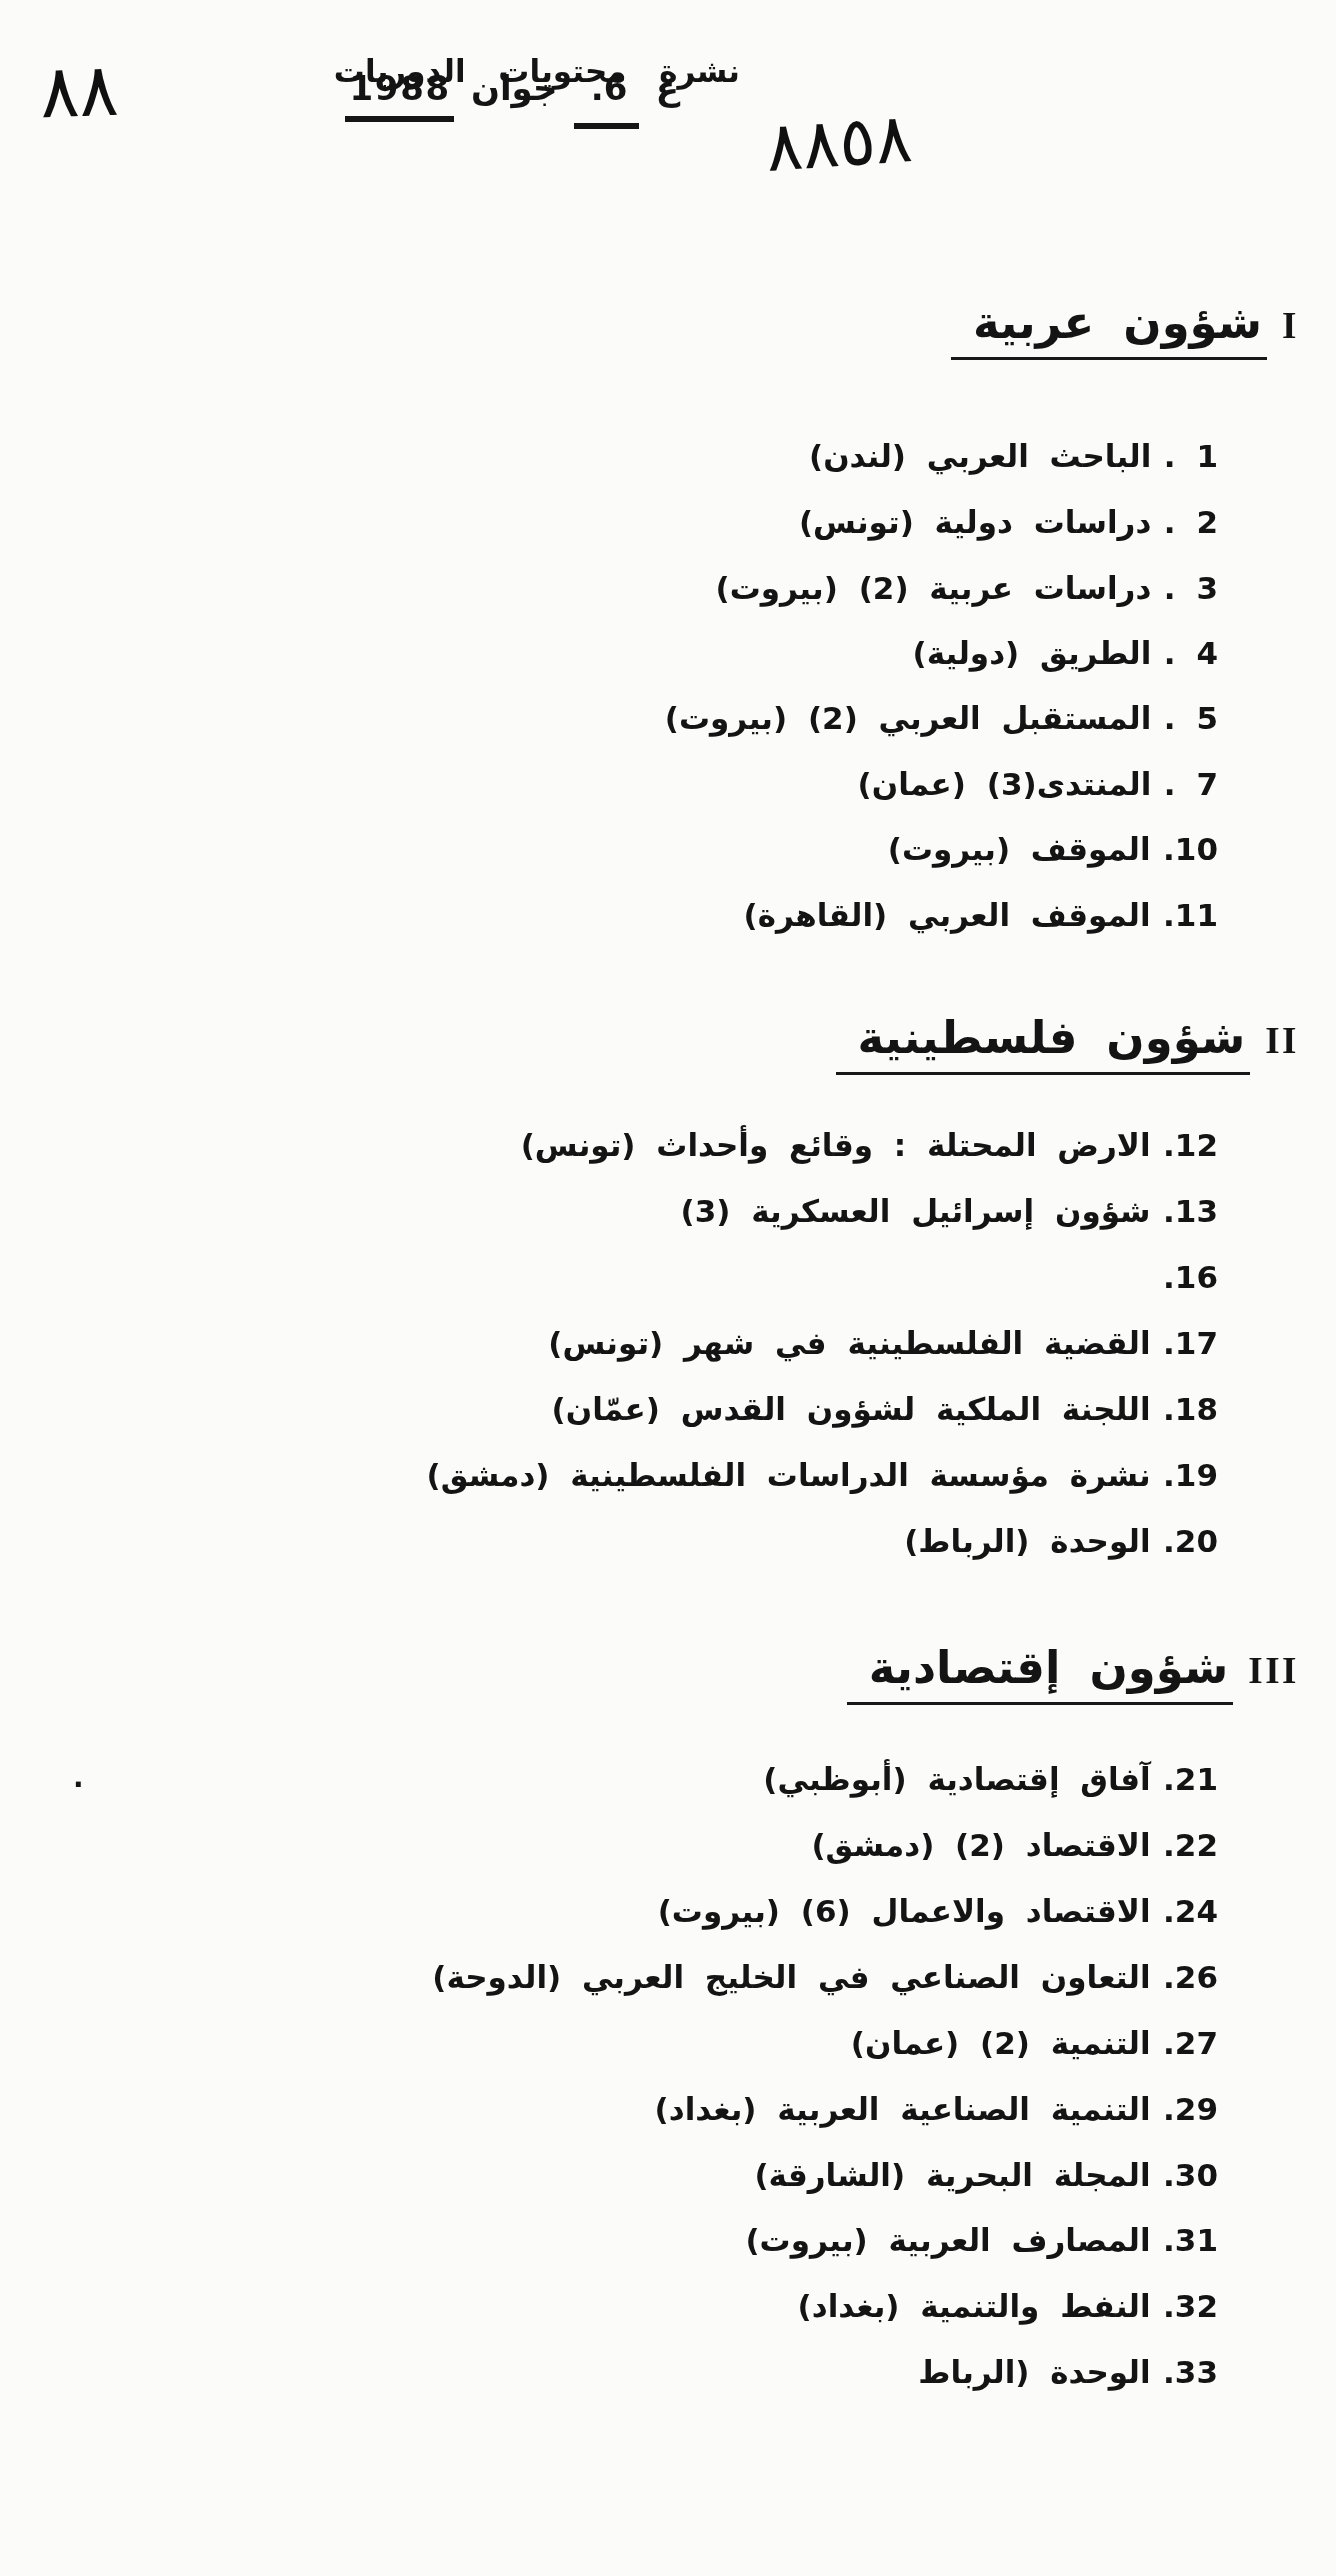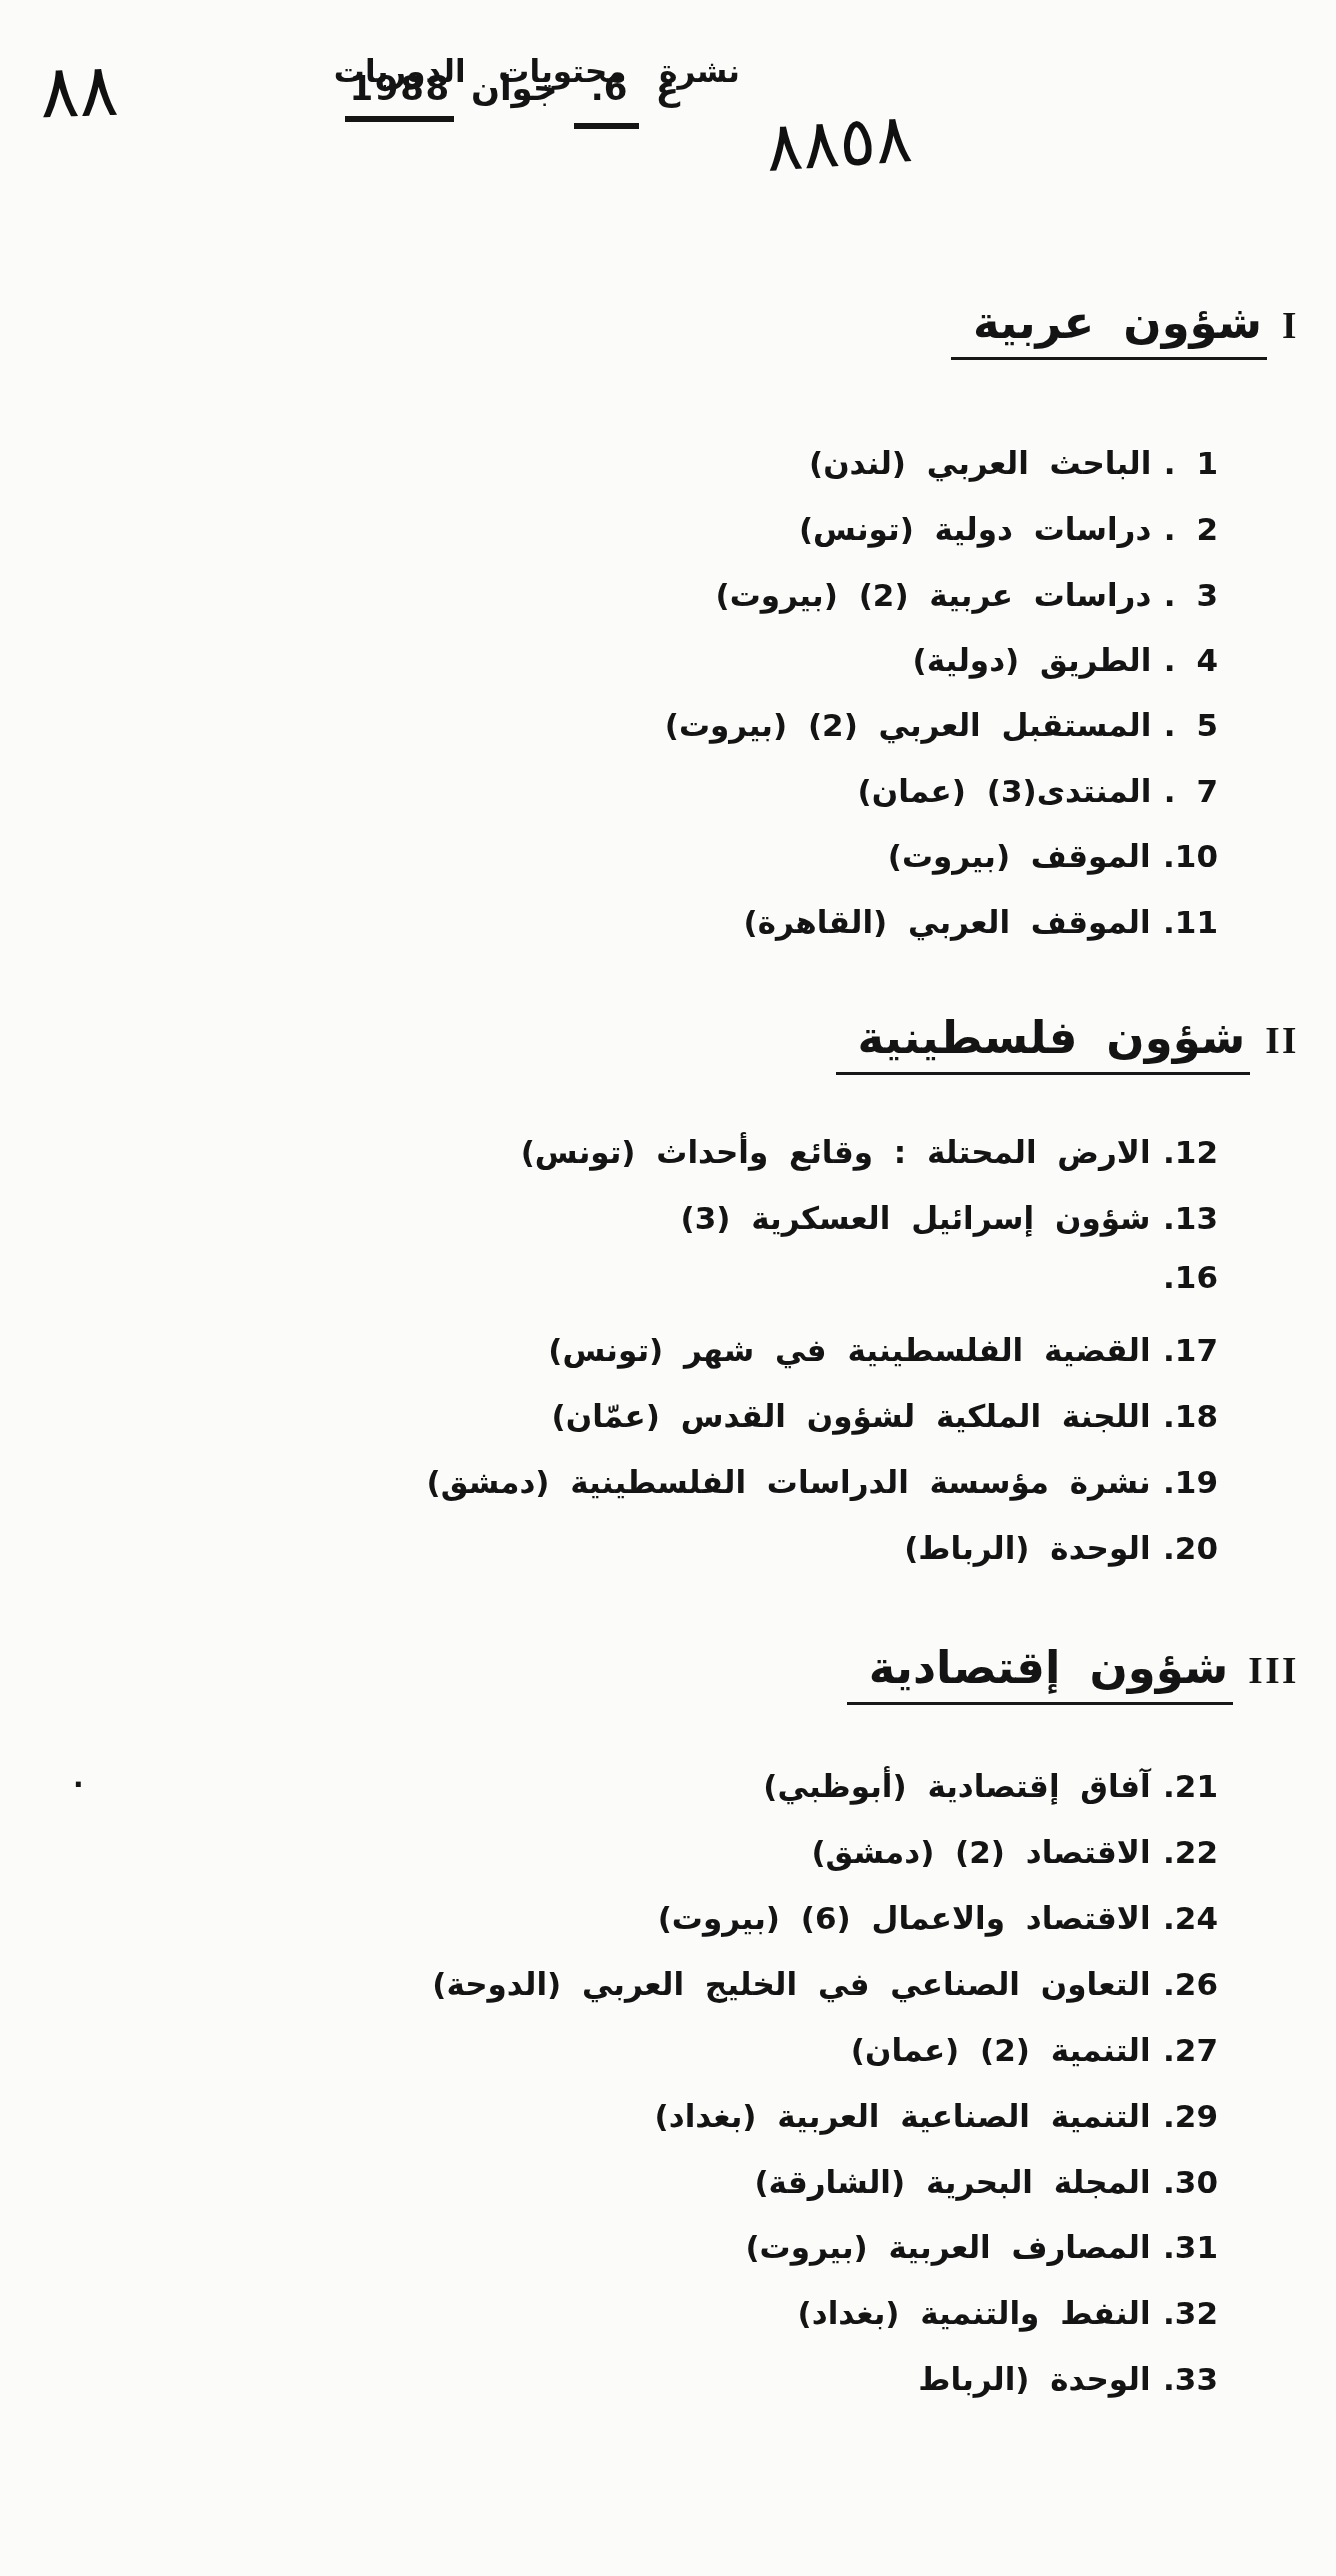--- a/index.html
+++ b/index.html
@@ -40,21 +40,21 @@
     letter-spacing:1.7px;word-spacing:13.3px;
     border-bottom:3.3px solid #181818;padding:0 5px 7.5px 22px;
   }
   .item{
     display:flex;direction:rtl;gap:12.5px;align-items:baseline;
     right:119px;white-space:nowrap;
     font-size:31px;font-weight:700;
     letter-spacing:0.8px;word-spacing:10px;
   }
   .inum{direction:rtl;unicode-bidi:isolate;letter-spacing:0;}
-  .ititle{direction:rtl;unicode-bidi:isolate;margin-top:7px;}
+  .ititle{direction:rtl;unicode-bidi:isolate;}
   .stray-dot{left:73px;top:1761px;font-size:28px;font-weight:700;}
 </style>
 </head>
 <body>
 
 <div class="abs bulletin-title">نشرة محتويات الدوريات</div>
 
 <div class="abs issue-line">
   <span class="seg">ع</span>
   <span class="seg issue-num">6.</span>

